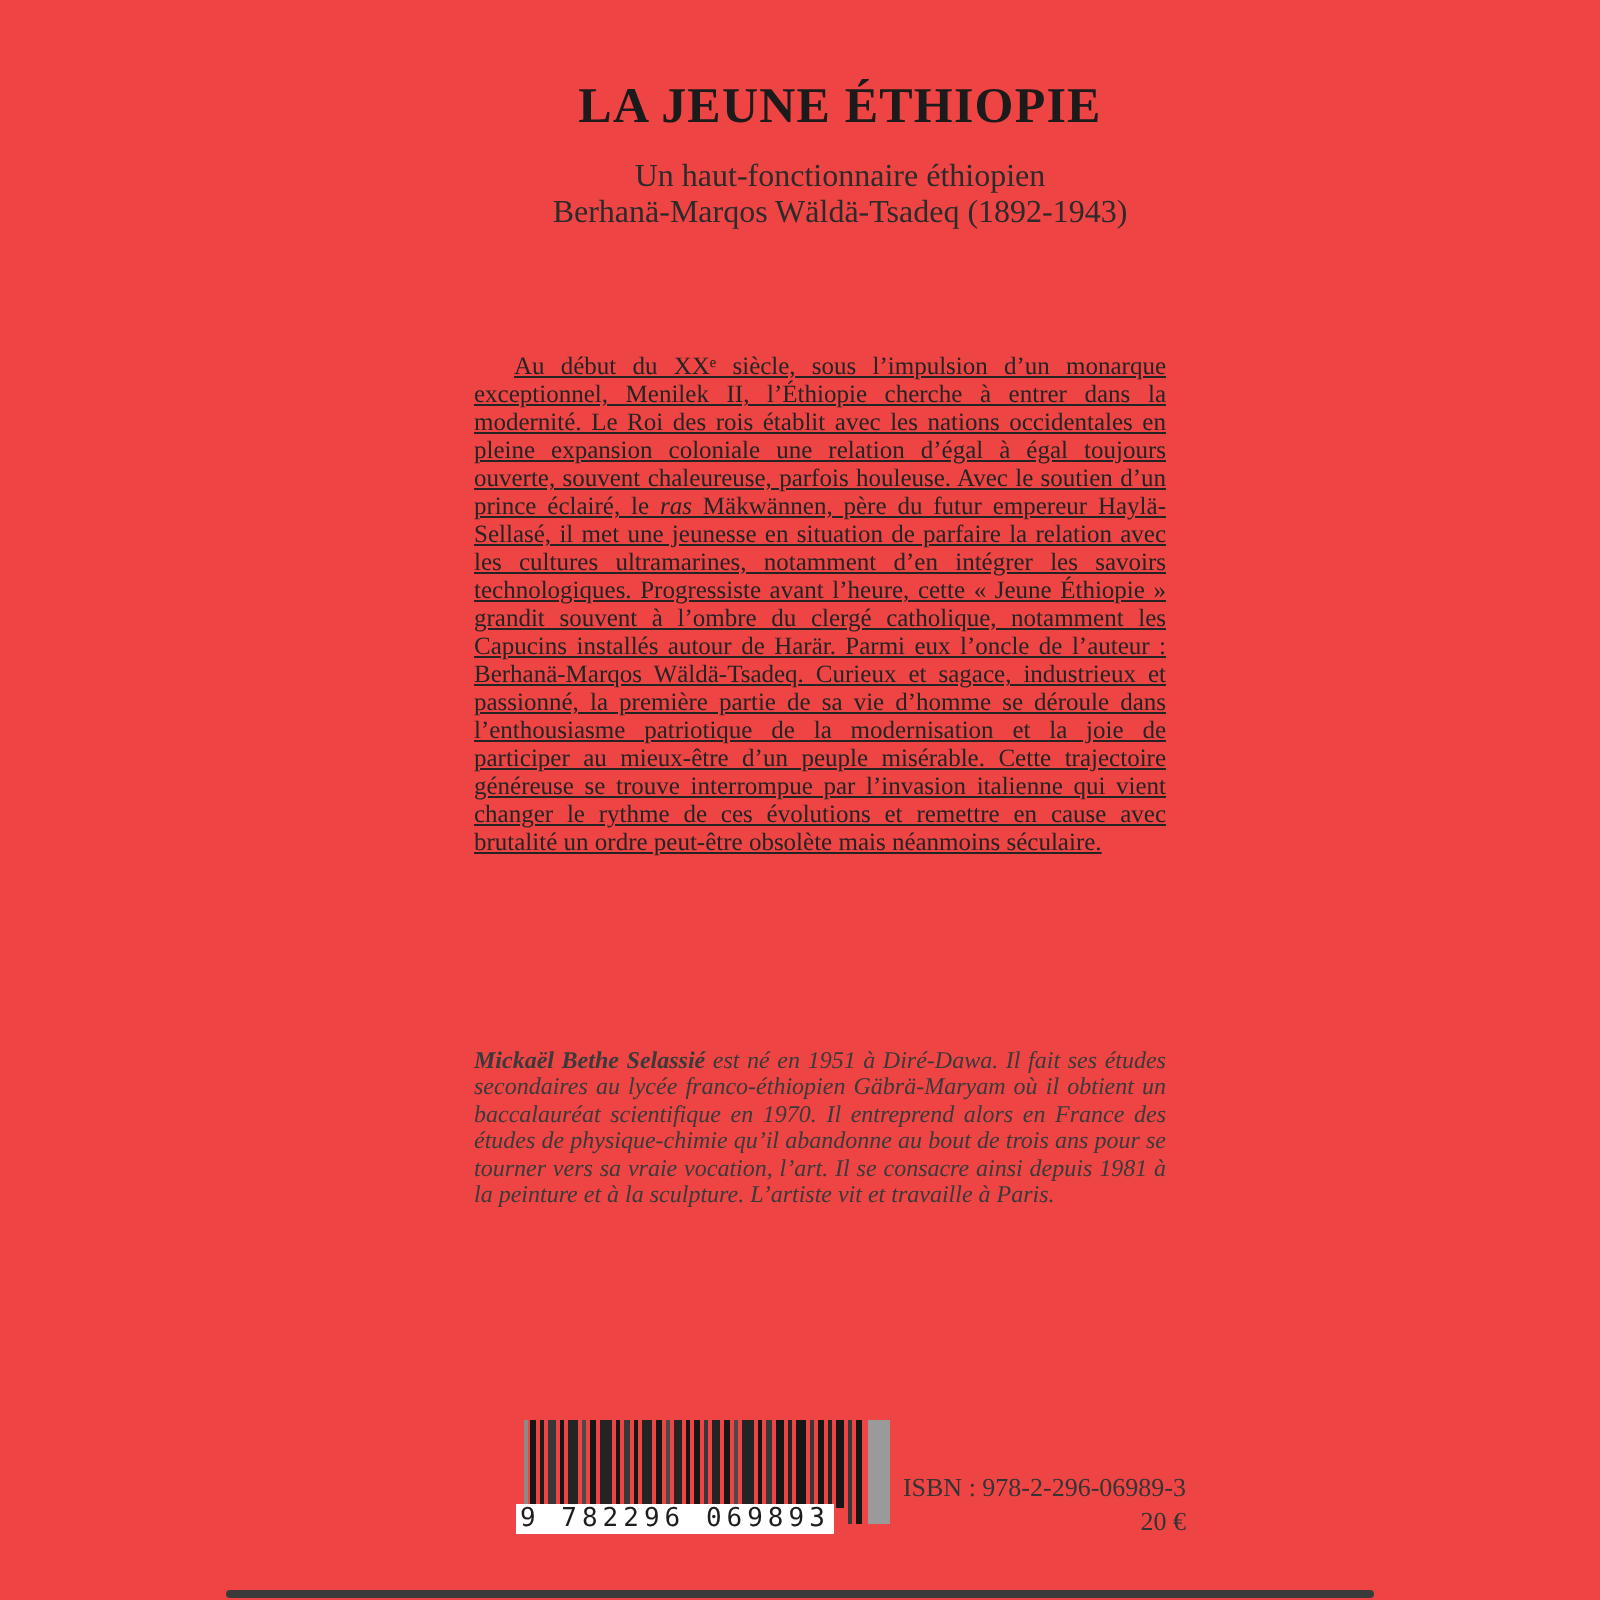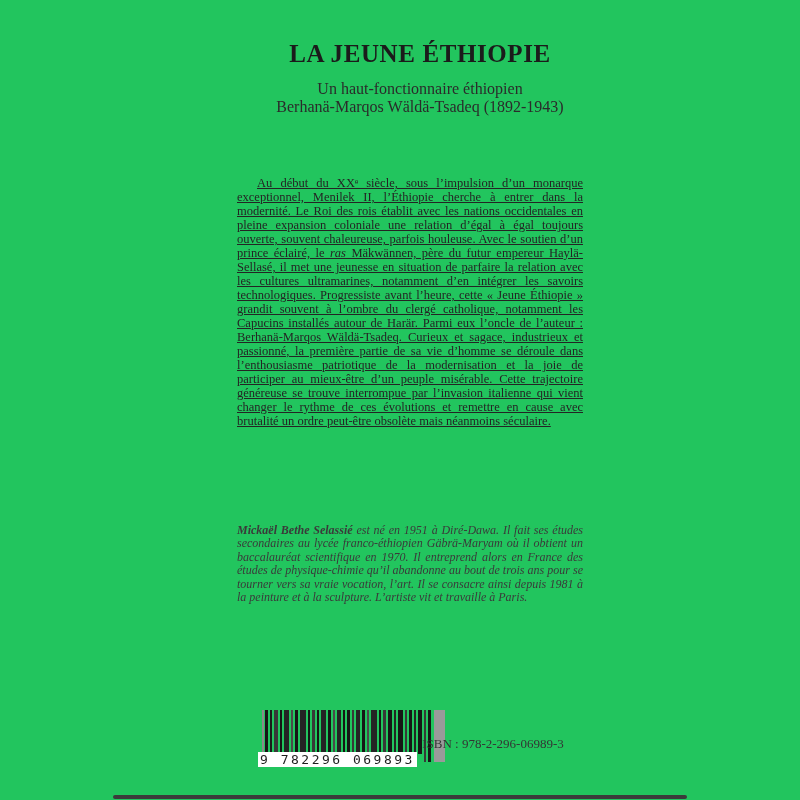--- a/index.html
+++ b/index.html
@@ -1,17 +1,17 @@
 <!DOCTYPE html>
 <html><head>
 <meta charset="utf-8">
 <style>
   html,body{margin:0;padding:0;background:#ffffff;}
   .page{
-    position:relative;width:800px;height:800px;background:#22c55e;overflow:hidden;
+    position:relative;width:800px;height:800px;background:#ef4444;overflow:hidden;
     font-family:"Liberation Serif","DejaVu Serif",serif;color:#222222;
   }
   .title{
     position:absolute;top:40px;left:0;width:840px;text-align:center;
     font-size:25px;font-weight:700;letter-spacing:0.6px;color:#1b1b1b;
   }
   .subtitle{
     position:absolute;top:80px;left:0;width:840px;text-align:center;
     font-size:16px;line-height:18px;color:#2b2b2b;
   }
@@ -29,21 +29,21 @@
   }
   .bio-text p{margin:0;}
   .barcode{position:absolute;left:262px;top:710px;width:183px;height:64px;}
   .barcode svg{display:block;}
   .barcode-digits{
     position:absolute;left:-4px;top:42px;background:#ffffff;padding:0 2px;
     font-family:"DejaVu Sans Mono","Liberation Mono",monospace;
     font-size:13px;letter-spacing:2.5px;color:#1d1d1d;white-space:nowrap;
   }
   .isbn-block{
-    position:absolute;left:393px;top:735px;width:200px;text-align:center;
+    position:absolute;left:393px;top:735px;width:200px;text-align:right;
     font-size:13px;line-height:17px;color:#343434;
   }
   .bottom-edge{
     position:absolute;left:113px;top:795px;width:574px;height:4px;
     background:#3b3b3b;border-radius:2px;
   }
 </style>
 </head>
 <body>
 
@@ -100,17 +100,18 @@
       <rect x="156" y="0" width="4" height="44" fill="#161616"></rect>
       <rect x="162" y="0" width="2" height="52" fill="#383838"></rect>
       <rect x="166" y="0" width="3" height="52" fill="#161616"></rect>
       <rect x="172" y="0" width="11" height="52" fill="#9a9a9a"></rect>
     </svg>
     <div class="barcode-digits">9 782296 069893</div>
   </div>
 
   <div class="isbn-block">
     <div>ISBN : 978-2-296-06989-3</div>
+    <div>20 €</div>
   </div>
 
   <div class="bottom-edge"></div>
 
 </div>
 
 </body></html>

